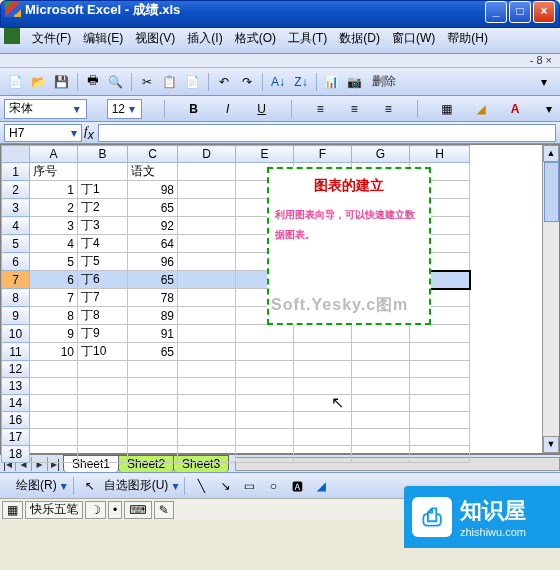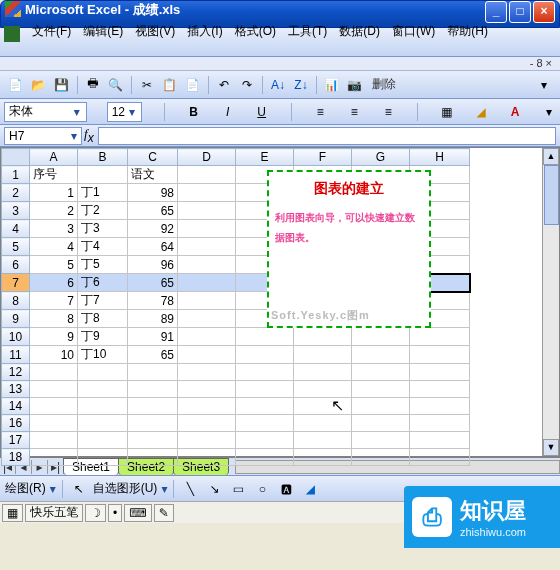--- a/index.html
+++ b/index.html
@@ -3,21 +3,21 @@
 <meta charset="utf-8">
 <style>
 *{box-sizing:border-box;margin:0;padding:0;font-family:"SimSun","宋体",sans-serif;font-size:12px}
 body{background:#ece9d8;width:560px;height:570px;overflow:hidden}
 .titlebar{height:28px;background:linear-gradient(#2a6bdb,#0f52c8 40%,#0842a8);color:#fff;display:flex;align-items:flex-start;padding:0 4px;border:1px solid #0030a0;border-radius:6px 6px 0 0}
 .titlebar .app-icon{width:16px;height:16px;background:linear-gradient(135deg,#2a9c2a 25%,#d04030 25%,#d04030 50%,#3060d0 50%,#3060d0 75%,#e8b030 75%);margin-right:4px}
 .titlebar .title{flex:1;font-weight:bold;font-size:13px}
 .winbtns{display:flex;gap:2px}
 .winbtn{width:22px;height:22px;background:linear-gradient(#5a8aee,#1f53c8);border:1px solid #fff;border-radius:3px;color:#fff;text-align:center;line-height:18px;font-family:Arial;font-weight:bold;cursor:pointer}
 .winbtn.close{background:linear-gradient(#f08060,#d03010)}
-.menubar{height:26px;background:linear-gradient(#e8eefb,#c3d4f3);display:flex;align-items:flex-end;padding:14px 4px;border-bottom:1px solid #7a96d0}
+.menubar{height:26px;background:linear-gradient(#e8eefb,#c3d4f3);display:flex;align-items:flex-start;padding:0 4px;border-bottom:1px solid #7a96d0}
 .menubar .micon{width:16px;height:16px;background:#2a6e2a;margin-right:6px}
 .menubar .mitem{padding:2px 6px;color:#000;cursor:pointer}
 .doc-ctrl{height:14px;background:#e5eaf8;text-align:right;padding-right:8px;font-size:11px;color:#333;border-bottom:1px solid #a7b8de}
 .toolbar{height:28px;background:linear-gradient(#e8eefb,#c3d4f3);display:flex;align-items:center;padding:0 6px;gap:3px;border-bottom:1px solid #7a96d0;overflow:hidden}
 .tbtn{width:20px;height:20px;display:inline-flex;align-items:center;justify-content:center;border:1px solid transparent;border-radius:2px;cursor:pointer;font-size:12px}
 .sep{width:1px;height:18px;background:#9ab0d8;margin:0 2px}
 .fontrow{height:26px;background:linear-gradient(#e8eefb,#c3d4f3);display:flex;align-items:center;padding:0 4px;gap:20px;border-bottom:1px solid #7a96d0}
 .combo{height:20px;background:#fff;border:1px solid #7a96d0;display:flex;align-items:center;padding:0 2px 0 4px}
 .combo .cdrop{width:14px;text-align:center;color:#2050a0;cursor:pointer}
 .namebox{height:22px;background:linear-gradient(#e8eefb,#c3d4f3);display:flex;align-items:center;padding:0 4px;gap:2px;border-bottom:1px solid #7a96d0}
@@ -31,29 +31,29 @@
 .grid th.corner{background:#d8e2f5}
 .grid th.rh{width:28px}
 .grid td{text-align:right;padding:0 3px}
 .grid td.txt{text-align:left}
 .grid tr.sel th.rh{background:#f8b868}
 .grid tr.sel td{background:#c5d8f8}
 .grid td.active{background:#fff;border:2px solid #000}
 .callout{position:absolute;left:266px;top:22px;width:164px;height:158px;border:2px dashed #0a0;background:#fff;padding:8px 6px}
 .callout .c-title{color:#d00;font-weight:bold;text-align:center;margin-bottom:10px;font-size:14px}
 .callout .c-body{color:#ec4899;font-weight:bold;font-size:10px;line-height:20px}
-.watermark{position:absolute;left:270px;top:160px;font-family:Arial;font-size:11px;font-weight:bold;color:#bbb;letter-spacing:1px}
+.watermark{position:absolute;left:270px;top:150px;font-family:Arial;font-size:16px;font-weight:bold;color:#bbb;letter-spacing:1px}
 .cursor{position:absolute;left:330px;top:248px;font-size:16px;color:#000}
 .tabrow{height:18px;background:#d8e2f5;display:flex;align-items:center;border-top:1px solid #808080;font-size:11px}
 .tabrow .nav{display:flex}
 .tabrow .nav span{width:16px;text-align:center;border-right:1px solid #999;cursor:pointer;color:#333}
 .tabrow .sheet{padding:1px 8px;background:#fff;border:1px solid #666;border-bottom:none;border-radius:0 0 4px 4px;margin-left:-1px;cursor:pointer}
 .tabrow .sheet.inactive{background:#bef264}
 .tabrow .scroll{flex:1;height:14px;background:#e0e0e0;margin-left:6px;border:1px solid #999}
-.draw-toolbar{height:26px;background:linear-gradient(#e8eefb,#c3d4f3);display:flex;align-items:center;padding:0 5px;gap:4px;border-top:1px solid #7a96d0;overflow:hidden}
+.draw-toolbar{height:26px;background:linear-gradient(#e8eefb,#c3d4f3);display:flex;align-items:center;padding:0 16px;gap:4px;border-top:1px solid #7a96d0;overflow:hidden}
 .imerow{height:22px;background:#f0f0e8;border-top:1px solid #aaa;display:flex;align-items:center;gap:2px;padding:0 2px}
 .imerow .imebtn{height:18px;border:1px solid #999;padding:0 4px;display:flex;align-items:center;background:#f5f5f0}
 .brand-badge{position:absolute;right:0;bottom:22px;height:62px;width:156px;background:#169be8;color:#fff;display:flex;align-items:center;padding-left:8px;border-radius:4px 0 0 0}
 .brand-badge .bicon{width:40px;height:40px;background:#fff;border-radius:6px;margin-right:8px;display:flex;align-items:center;justify-content:center;color:#169be8;font-size:24px;font-weight:bold}
 .brand-badge .btxt{font-size:22px;font-weight:bold}
 .brand-badge .burl{font-size:11px;opacity:.9}
 .vscroll{position:absolute;right:0;top:0;width:17px;height:100%;background:#e8e8e8;border-left:1px solid #999}
 .vscroll .up,.vscroll .dn{height:17px;background:#d8e2f5;border:1px solid #999;text-align:center;font-size:9px;line-height:15px}
 .vscroll .thumb{position:absolute;top:17px;width:15px;height:60px;background:#c3d4f3;border:1px solid #7a96d0;left:1px}
 </style>

